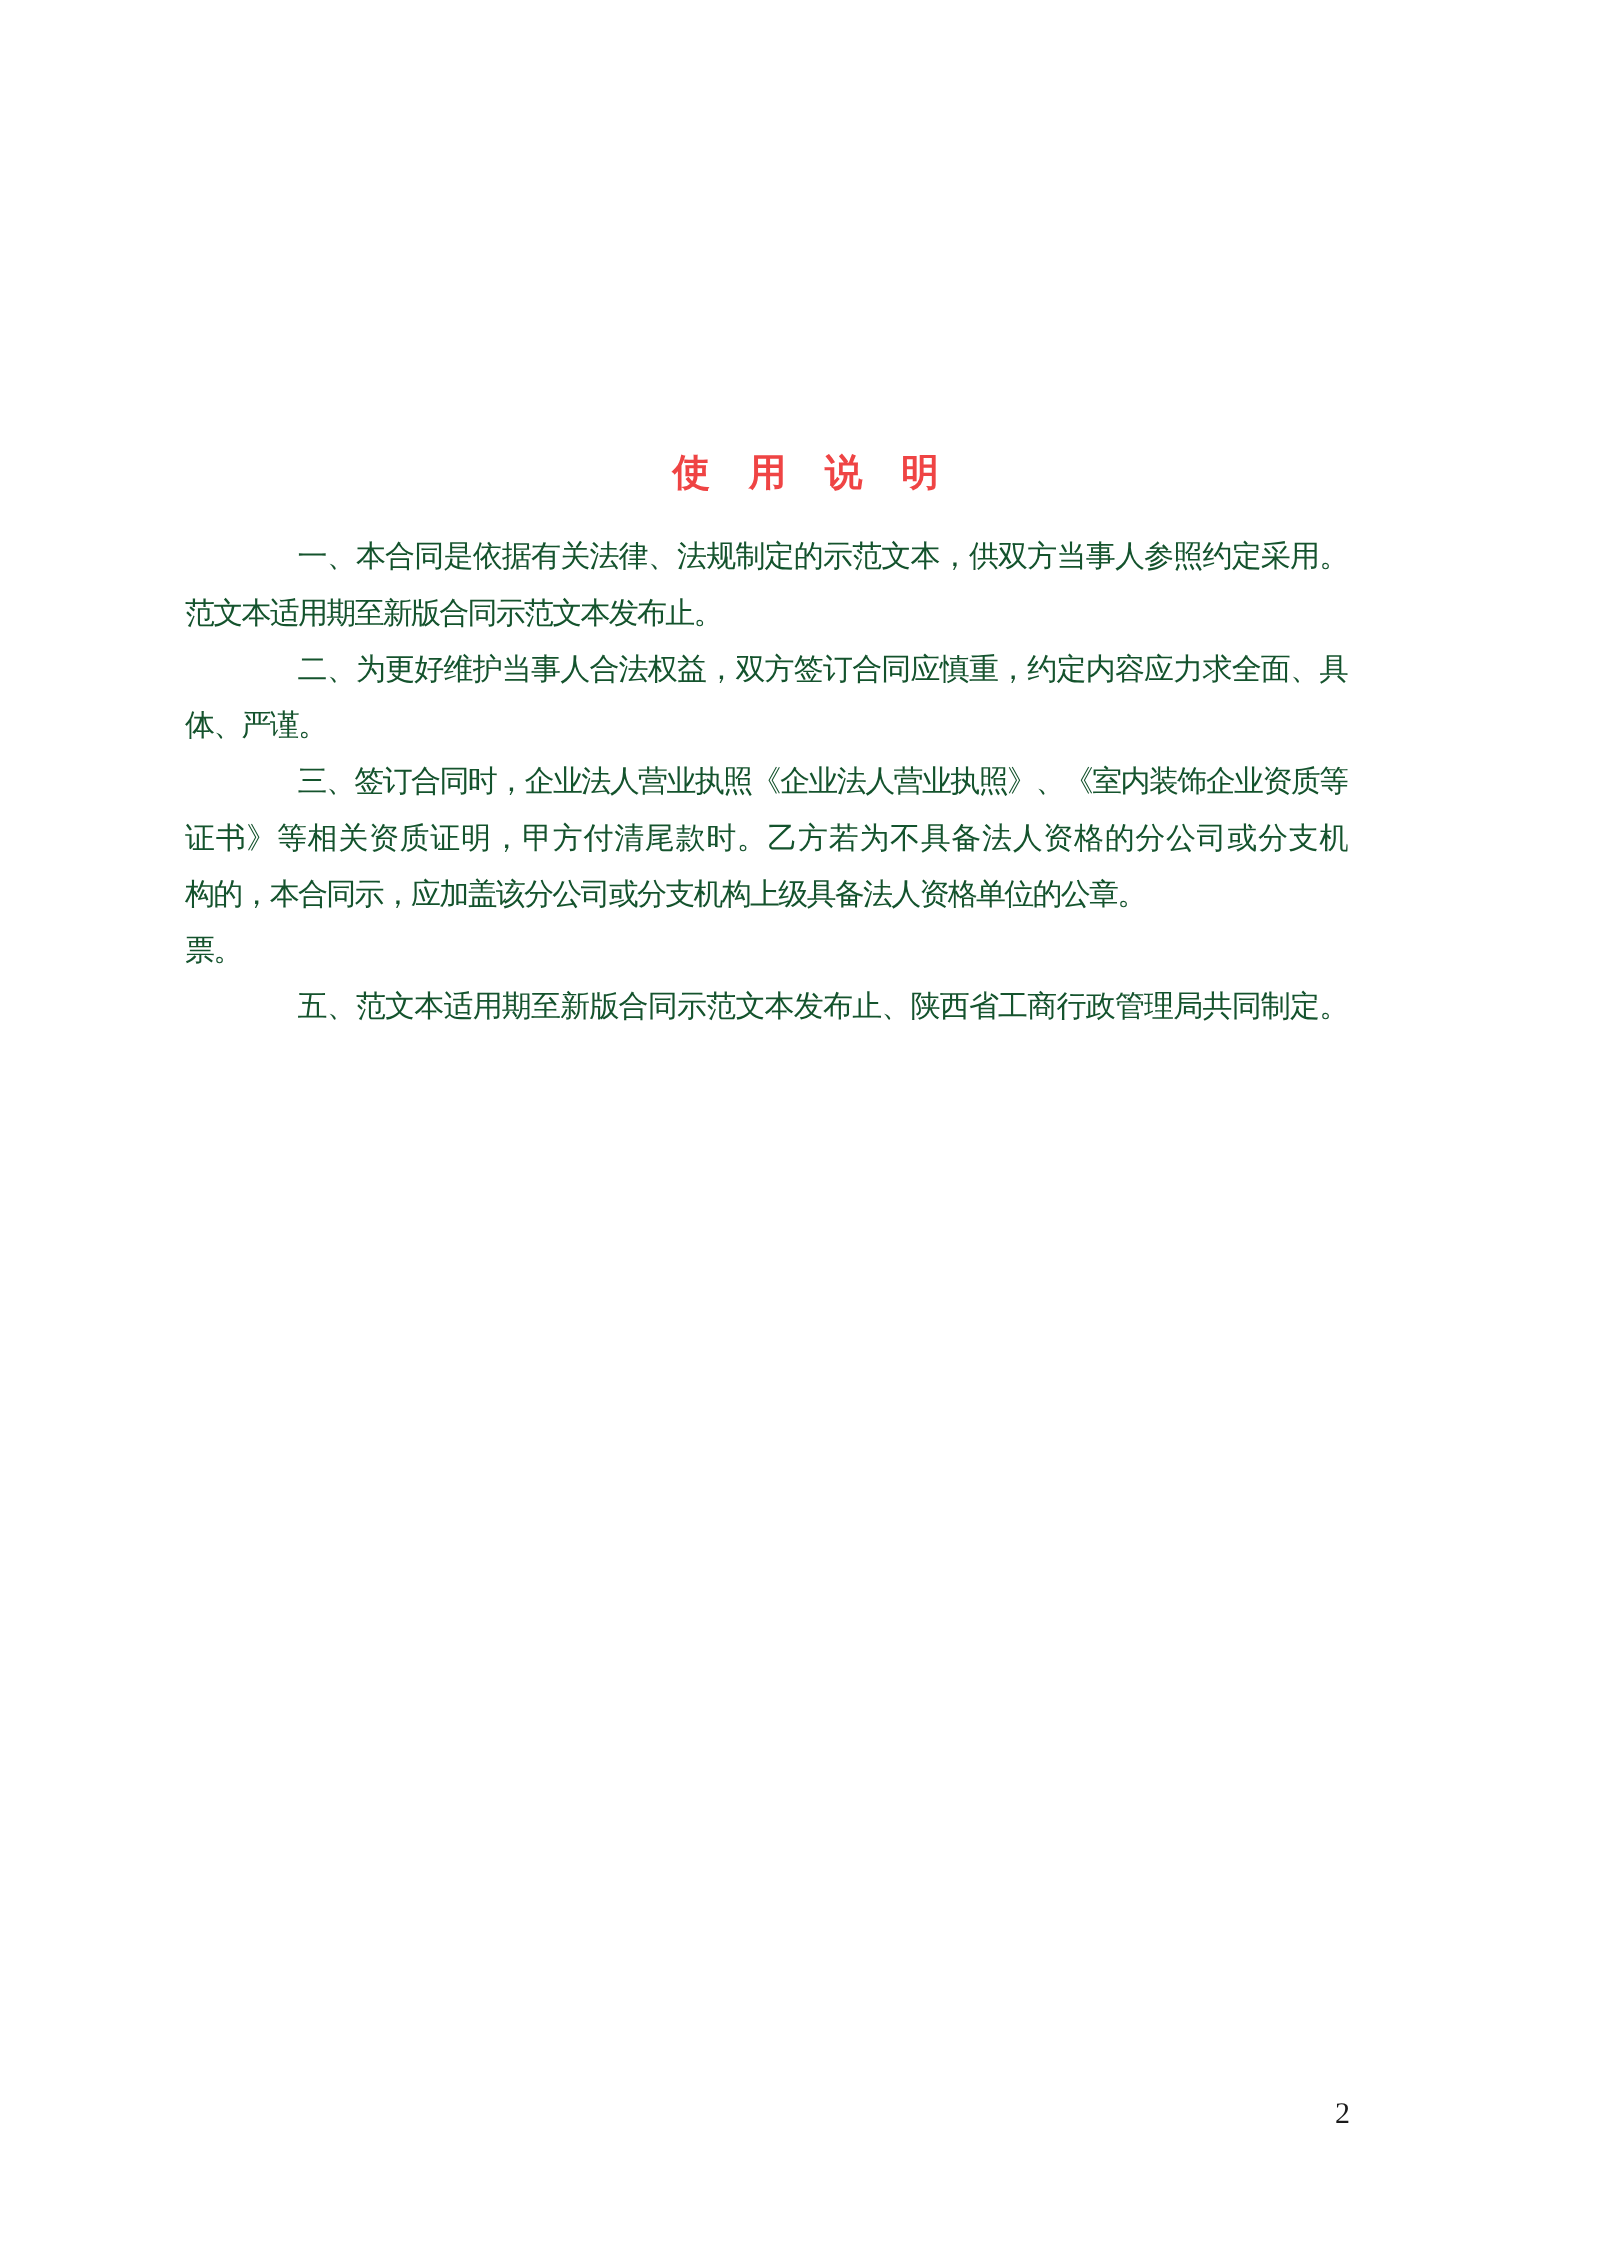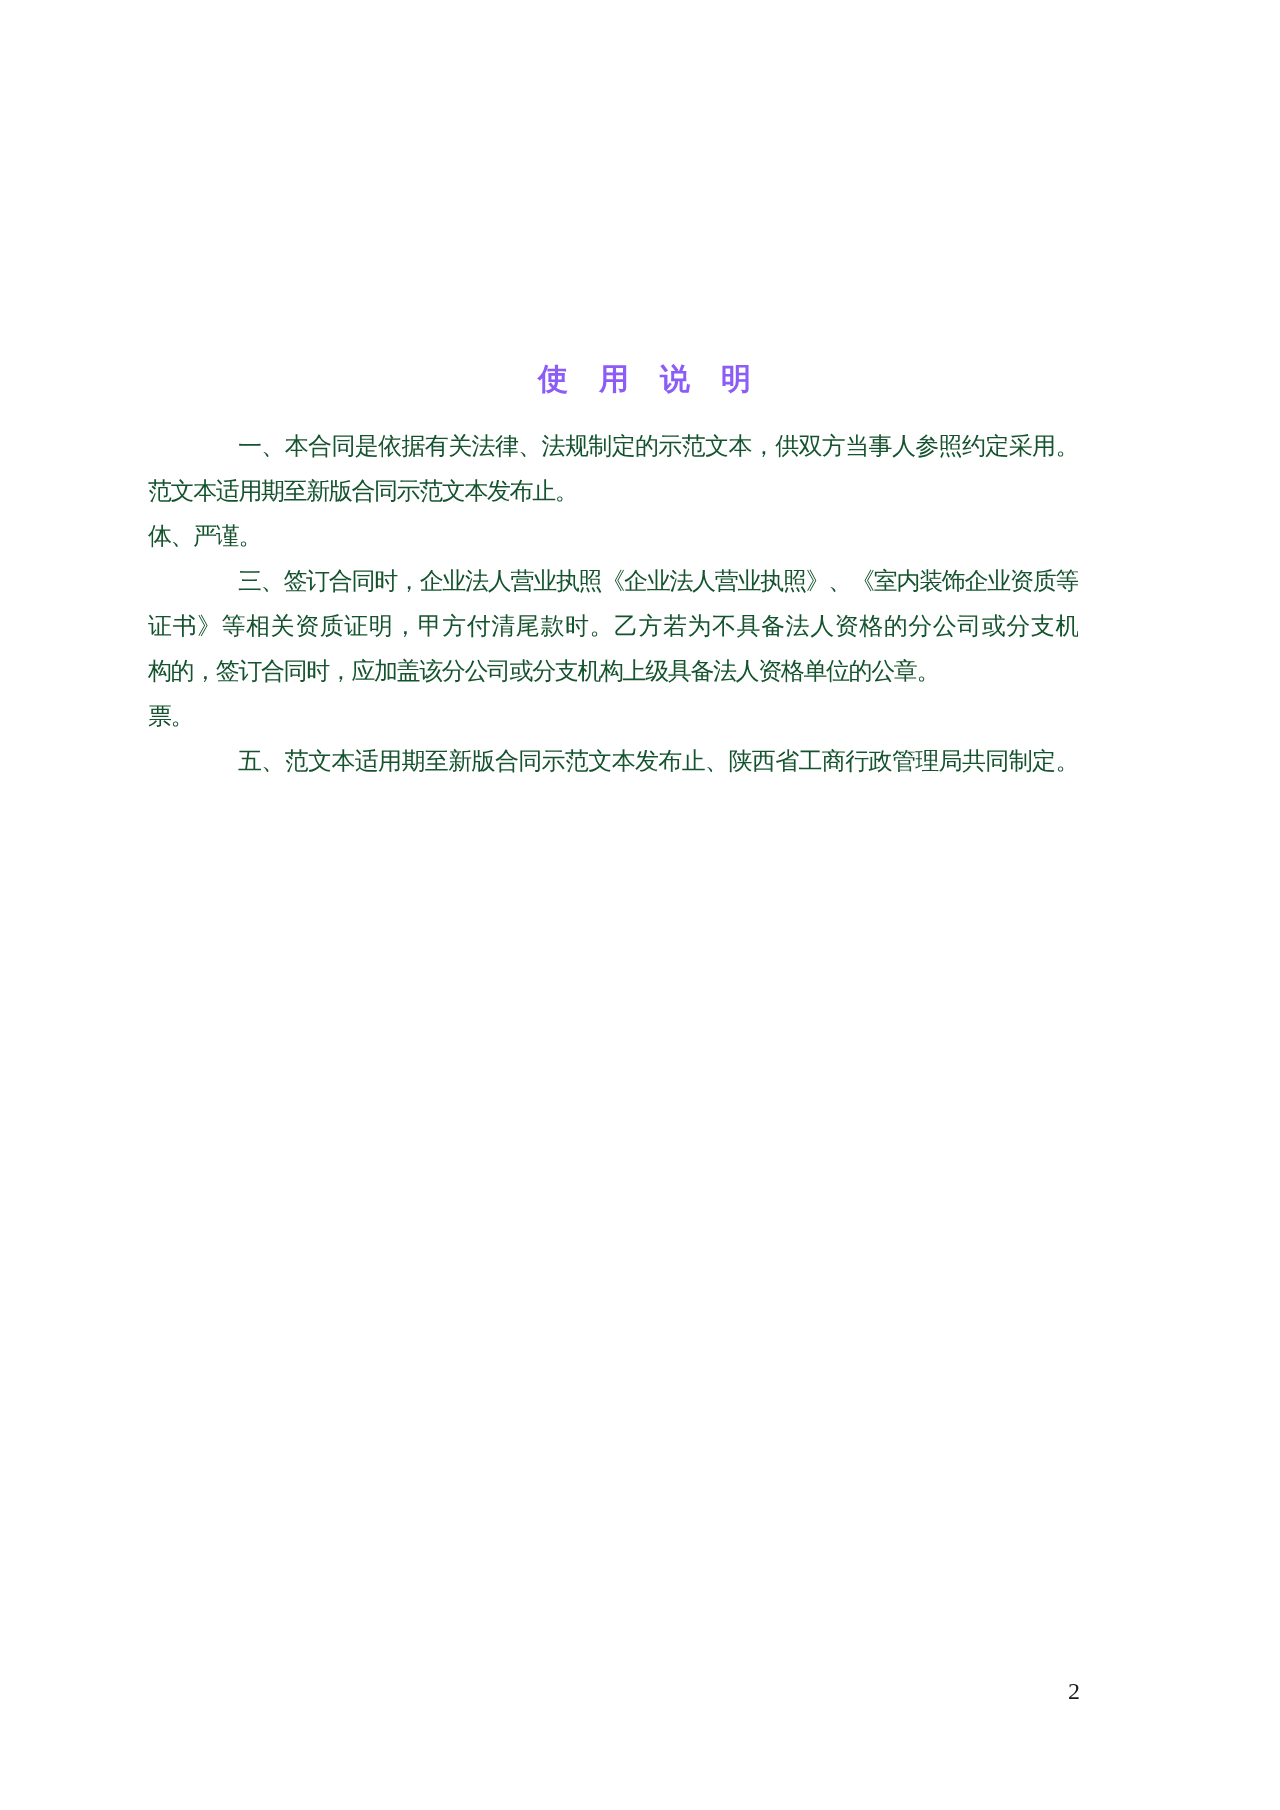--- a/index.html
+++ b/index.html
@@ -20,21 +20,21 @@
     position: absolute;
     left: 538px;
     top: 358px;
     height: 42px;
     line-height: 42px;
     font-family: "Liberation Sans", sans-serif;
     font-weight: bold;
     font-size: 30px;
     letter-spacing: 31px;
     white-space: nowrap;
-    color: #8b5cf6;
+    color: #ef4444;
     text-align: center;
   }
   .doc-body {
     position: absolute;
     left: 148px;
     top: 424px;
     width: 930px;
   }
   .paragraph {
     margin: 0;
@@ -74,26 +74,27 @@
 <div class="page">
 
   <div class="doc-title">使用说明</div>
 
   <div class="doc-body">
       <div class="paragraph">
         <div class="line indent justify">一、本合同是依据有关法律、法规制定的示范文本，供双方当事人参照约定采用。</div>
         <div class="line">范文本适用期至新版合同示范文本发布止。</div>
       </div>
       <div class="paragraph">
+        <div class="line indent justify">二、为更好维护当事人合法权益，双方签订合同应慎重，约定内容应力求全面、具</div>
         <div class="line">体、严谨。</div>
       </div>
       <div class="paragraph">
         <div class="line indent justify">三、签订合同时，企业法人营业执照《企业法人营业执照》、《室内装饰企业资质等级</div>
         <div class="line justify">证书》等相关资质证明，甲方付清尾款时。乙方若为不具备法人资格的分公司或分支机</div>
-        <div class="line">构的，签订合同时，应加盖该分公司或分支机构上级具备法人资格单位的公章。</div>
+        <div class="line">构的，本合同示，应加盖该分公司或分支机构上级具备法人资格单位的公章。</div>
       </div>
       <div class="paragraph">
         <div class="line">票。</div>
       </div>
       <div class="paragraph">
         <div class="line indent justify">五、范文本适用期至新版合同示范文本发布止、陕西省工商行政管理局共同制定。</div>
       </div>
     </div>
 
   <div class="page-number">2</div>

